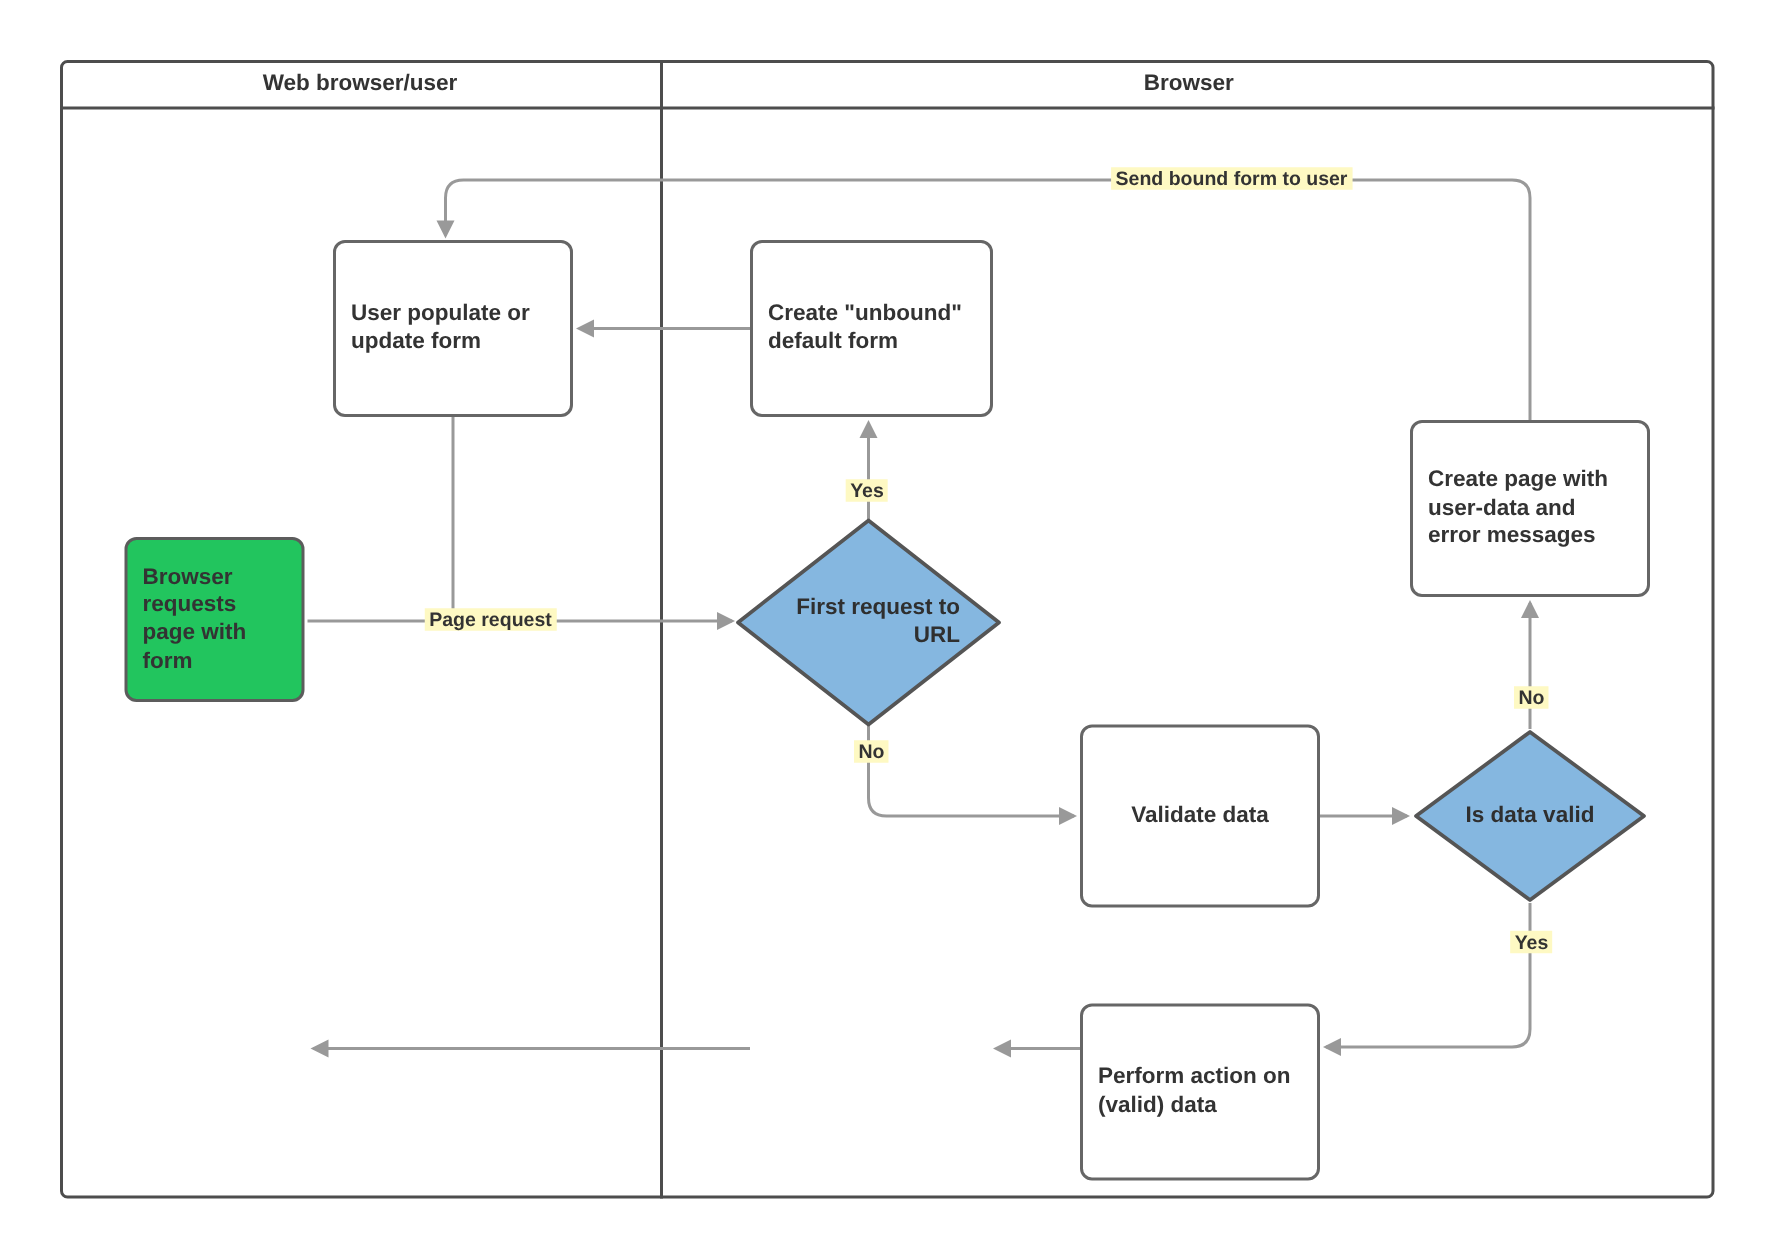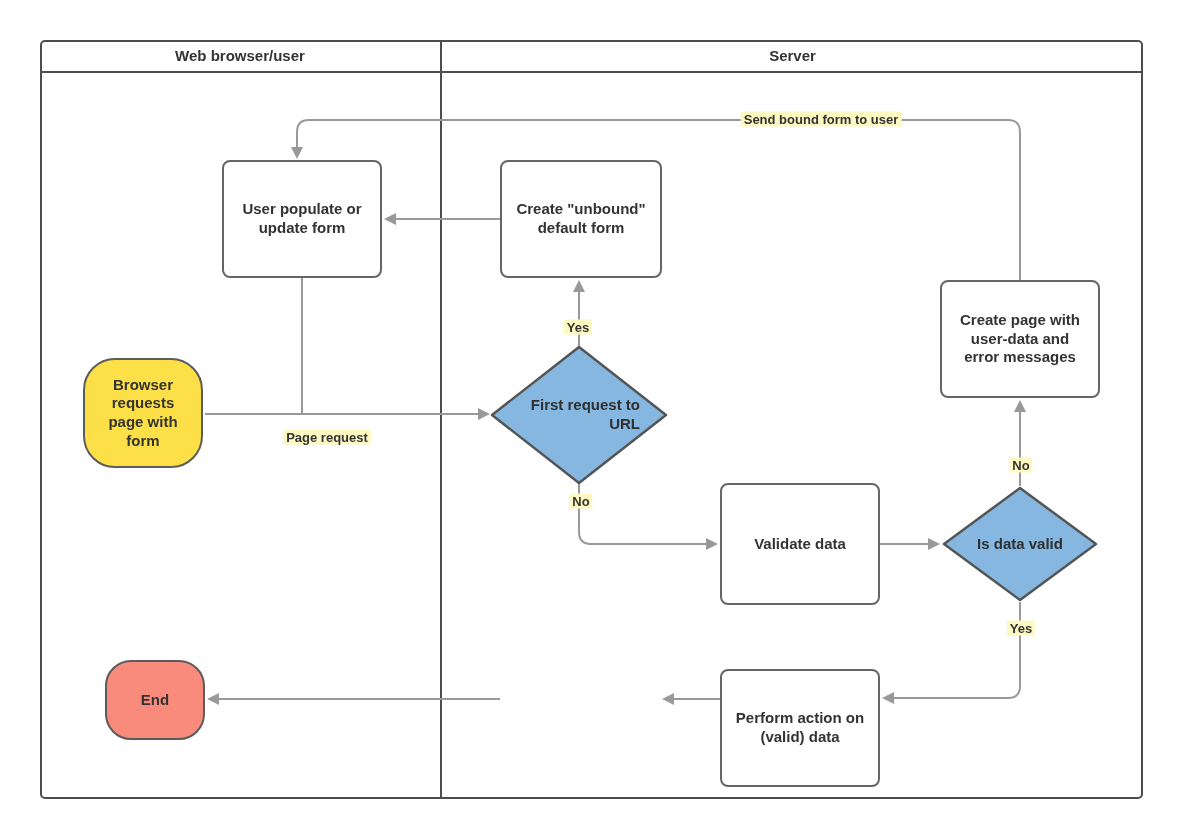--- a/index.html
+++ b/index.html
@@ -11,42 +11,42 @@
   .pool{position:absolute;left:40px;top:40px;width:1103px;height:759px;
     border:2px solid #4d4d4d;border-radius:5px;box-sizing:border-box;}
   .lane-divider{position:absolute;left:440px;top:40px;width:2px;height:759px;background:#4d4d4d;}
   .pool-header{position:absolute;left:40px;top:40px;width:1103px;height:33px;
     border-bottom:2px solid #4d4d4d;box-sizing:border-box;}
   .lane-title{position:absolute;top:40px;height:31px;display:flex;align-items:center;justify-content:center;
     font-weight:bold;font-size:15px;color:#333;}
   .lane-title.l1{left:40px;width:400px;}
   .lane-title.l2{left:442px;width:701px;}
   .edges{position:absolute;left:0;top:0;width:1180px;height:840px;pointer-events:none;}
-  .node{position:absolute;display:flex;align-items:center;justify-content:center;text-align:center;
+  .node{position:absolute;display:flex;align-items:center;justify-content:center;text-align:left;
     font-weight:bold;font-size:15px;line-height:1.25;color:#333;box-sizing:border-box;padding:6px 10px;}
   .process{background:#ffffff;border:2px solid #666;border-radius:8px;}
   .terminator{border:2px solid #5c5c5c;}
   .diamond-wrap{position:absolute;}
   .diamond-wrap svg{position:absolute;left:0;top:0;}
   .diamond-label{position:absolute;left:0;top:0;width:100%;height:100%;display:flex;
     align-items:center;justify-content:center;text-align:right;
     font-weight:bold;font-size:15px;line-height:1.25;color:#2f2f2f;}
   .edge-label{position:absolute;transform:translate(-50%,-50%);background:#fef9c3;
     padding:0 3px;font-weight:bold;font-size:13px;color:#333;white-space:nowrap;}
 </style>
 </head>
 <body>
 
 <div class="canvas">
 
   <div class="pool"></div>
   <div class="pool-header"></div>
   <div class="lane-divider"></div>
   <div class="lane-title l1">Web browser/user</div>
-  <div class="lane-title l2">Server</div>
+  <div class="lane-title l2">Browser</div>
 
   <svg class="edges" width="1180" height="840" viewBox="0 0 1180 840">
     <defs>
       <marker id="arrow" viewBox="0 0 14 14" refX="11" refY="7" markerWidth="14" markerHeight="14" orient="auto" markerUnits="userSpaceOnUse">
         <path d="M1,1 L13,7 L1,13 Z" fill="#999999"></path>
       </marker>
     </defs>
     <g fill="none" stroke-width="2" stroke="#999999">
       <path d="M205,414 H488" marker-end="url(#arrow)"></path>
       <path d="M302,278 V413"></path>
@@ -55,21 +55,21 @@
       <path d="M579,483 V532 Q579,544 591,544 H716" marker-end="url(#arrow)"></path>
       <path d="M880,544 H938" marker-end="url(#arrow)"></path>
       <path d="M1020,486 V402" marker-end="url(#arrow)"></path>
       <path d="M1020,280 V132 Q1020,120 1008,120 H309 Q297,120 297,132 V157" marker-end="url(#arrow)"></path>
       <path d="M1020,602 V686 Q1020,698 1008,698 H884" marker-end="url(#arrow)"></path>
       <path d="M720,699 H664" marker-end="url(#arrow)"></path>
       <path d="M500,699 H209" marker-end="url(#arrow)"></path>
     </g>
   </svg>
 
-  <div class="node terminator" style="left: 83px; top: 358px; width: 120px; height: 110px; border-radius: 32px; background: #fde047;">
+  <div class="node terminator" style="left: 83px; top: 358px; width: 120px; height: 110px; border-radius: 8px; background: #22c55e;">
     <span>Browser requests page with form</span>
   </div>
 
   <div class="node process" style="left:222px;top:160px;width:160px;height:118px;">
     <span>User populate or update form</span>
   </div>
 
   <div class="node process" style="left:500px;top:160px;width:162px;height:118px;">
     <span>Create "unbound" default form</span>
   </div>
@@ -94,24 +94,21 @@
 
   <div class="node process" style="left:940px;top:280px;width:160px;height:118px;">
     <span>Create page with user-data and error messages</span>
   </div>
 
   <div class="node process" style="left:720px;top:640px;width:160px;height:118px;margin-top:29px;">
     <span>Perform action on (valid) data</span>
   </div>
 
 
-  <div class="node terminator" style="left: 105px; top: 660px; width: 100px; height: 80px; border-radius: 26px; background: rgb(249, 139, 125);">
-    <span>End</span>
-  </div>
 
-  <div class="edge-label" style="left:327px;top:413px;margin-top:24px;">Page request</div>
+  <div class="edge-label" style="left:327px;top:413px;">Page request</div>
   <div class="edge-label" style="left:578px;top:327px;">Yes</div>
   <div class="edge-label" style="left:581px;top:501px;">No</div>
   <div class="edge-label" style="left:1021px;top:465px;">No</div>
   <div class="edge-label" style="left:1021px;top:628px;">Yes</div>
   <div class="edge-label" style="left:821px;top:119px;">Send bound form to user</div>
 
 </div>
 
 </body></html>

